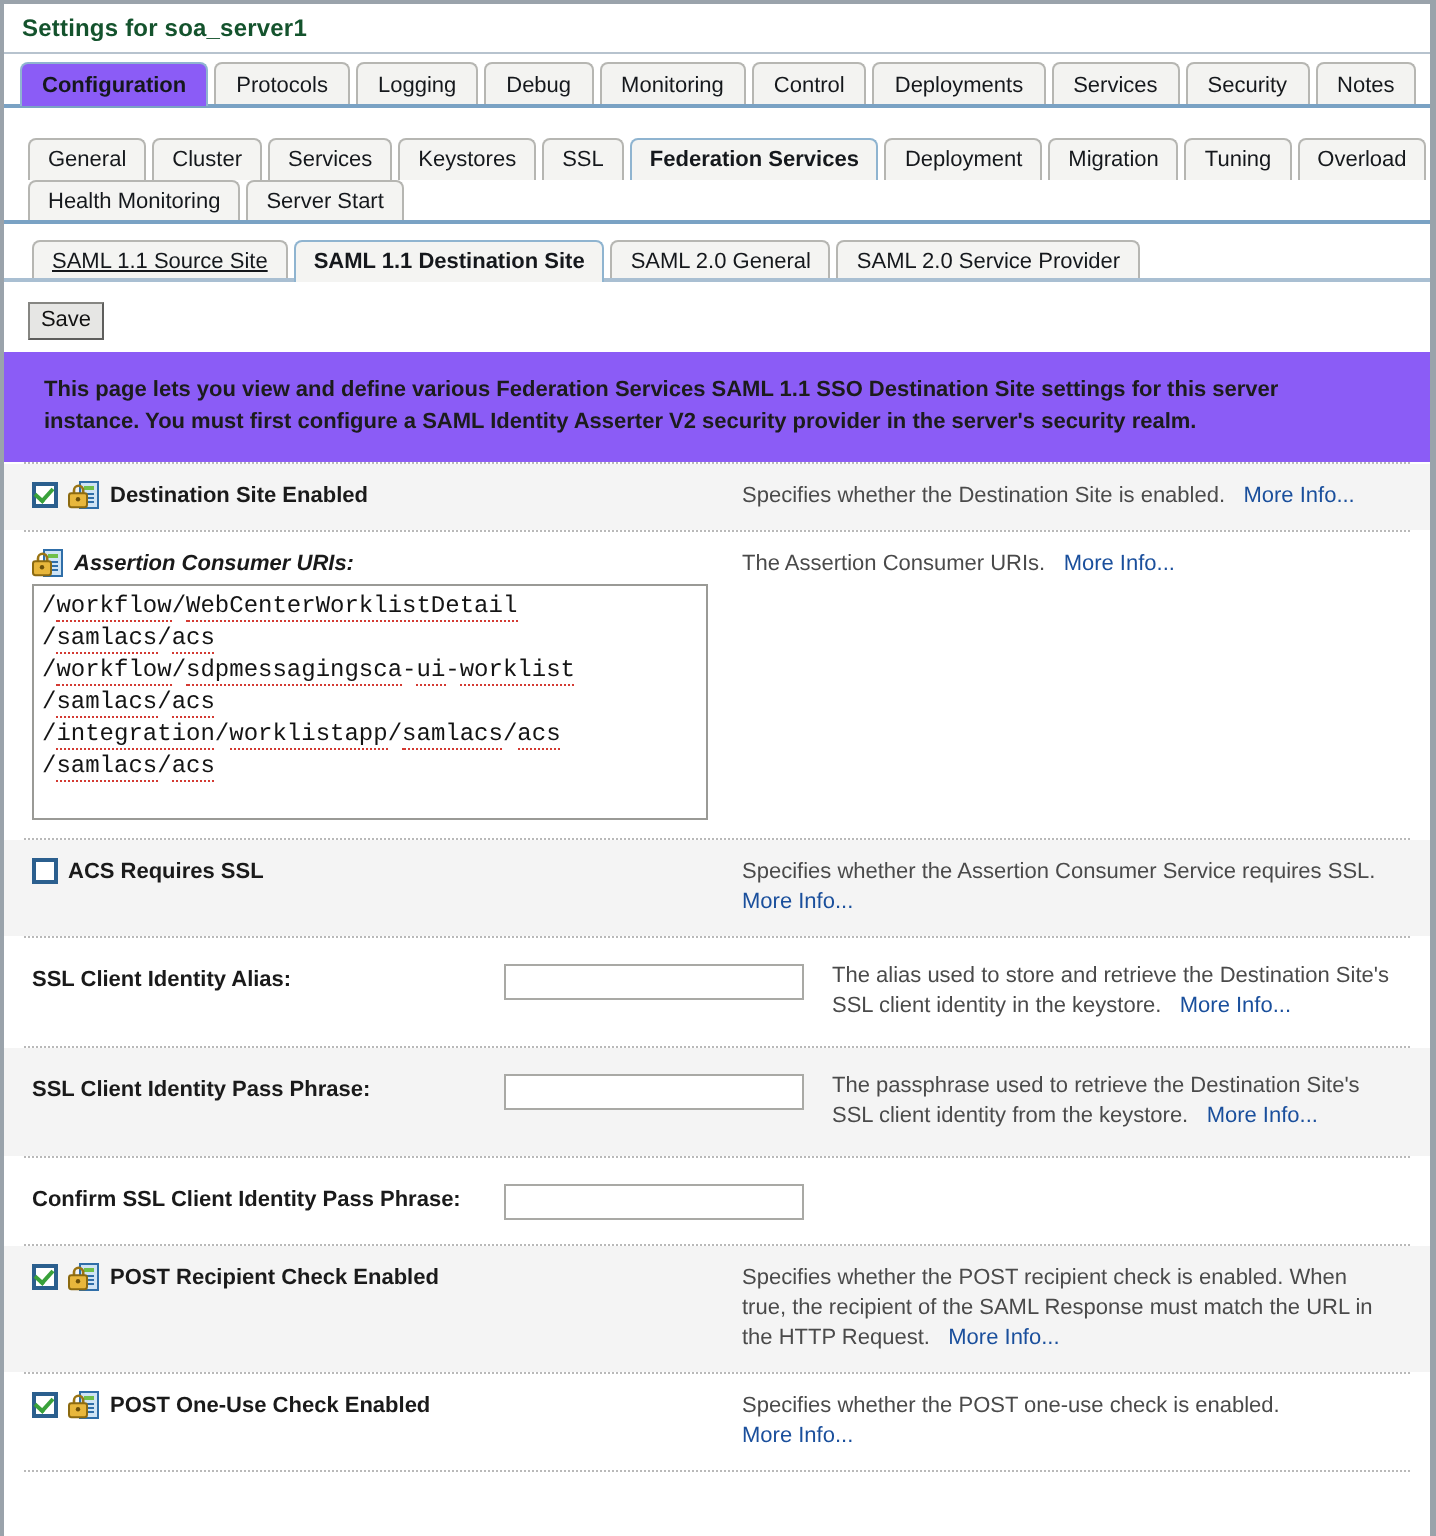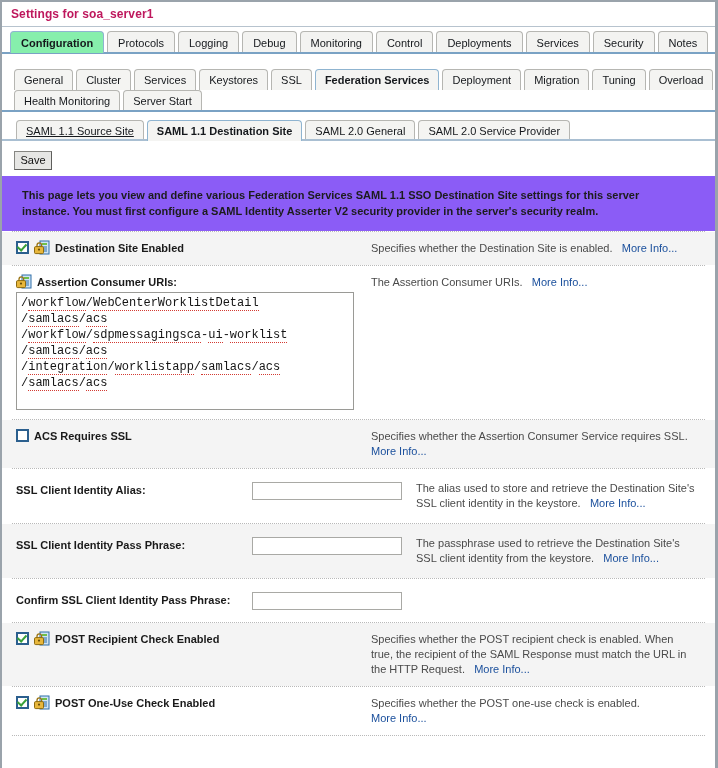--- a/index.html
+++ b/index.html
@@ -43,21 +43,21 @@
     left: 2px; top: 2px; right: 3px;
     height: 24px;
     background: #ffffff;
     border-bottom: 1px solid #b7c3ce;
     display: flex;
     align-items: center;
   }
   #page-title {
     font-size: 12px;
     font-weight: bold;
-    color: #be185d;
+    color: #14532d;
     padding-left: 9px;
     letter-spacing: .1px;
   }
 
   
   .tabrow {
     position: absolute;
     left: 2px; right: 3px;
     display: flex;
     align-items: flex-end;
@@ -91,21 +91,21 @@
     border-radius: 4px 4px 0 0;
     font-size: 11px;
     color: #15181c;
     white-space: nowrap;
     cursor: pointer;
     box-sizing: border-box;
     position: relative;
   }
   .tab.level1 { height: 22px; padding: 0 10px; }
   .tab.active {
-    background: #86efac;
+    background: #8b5cf6;
     font-weight: bold;
     border-color: #8fb4d0;
     z-index: 3;
   }
   .tab.link { color: #15181c; text-decoration: underline; }
   .tab.sub  { background: #f4f4f2; }
 
   
   #save-area {
     position: absolute;
@@ -405,21 +405,21 @@
       </div>
       <div class="right">
         <span>Specifies whether the Destination Site is enabled.</span>
         <span>&nbsp; </span><a class="more-link">More Info...</a>
       </div>
     </div>
     <div class="hr-dotted"></div>
 
     <div class="row wide">
       <div class="left" style="flex-direction:column;">
-        <span style="display:flex;align-items:center;">
+        <span style="display:flex;align-items:center;font-style:italic;">
           <span class="lockicon">
             <svg width="16" height="15" viewBox="0 0 16 15" xmlns="http://www.w3.org/2000/svg">
               <rect x="6" y="1" width="9" height="13" fill="#cfe4f5" stroke="#2f6ea8" stroke-width="1"></rect>
               <rect x="8" y="3" width="5" height="2" fill="#6fbf4a"></rect>
               <line x1="8" y1="7" x2="13" y2="7" stroke="#2f6ea8" stroke-width="1"></line>
               <line x1="8" y1="9" x2="13" y2="9" stroke="#2f6ea8" stroke-width="1"></line>
               <line x1="8" y1="11" x2="13" y2="11" stroke="#2f6ea8" stroke-width="1"></line>
               <path d="M3 7 V5.2 a2.3 2.3 0 0 1 4.6 0 V7" fill="none" stroke="#9a7413" stroke-width="1.3"></path>
               <rect x="0.5" y="6.6" width="9" height="7" rx="1.2" fill="#e8b73c" stroke="#8c6a10" stroke-width="1"></rect>
               <circle cx="5" cy="9.6" r="1.1" fill="#6b4f08"></circle>

